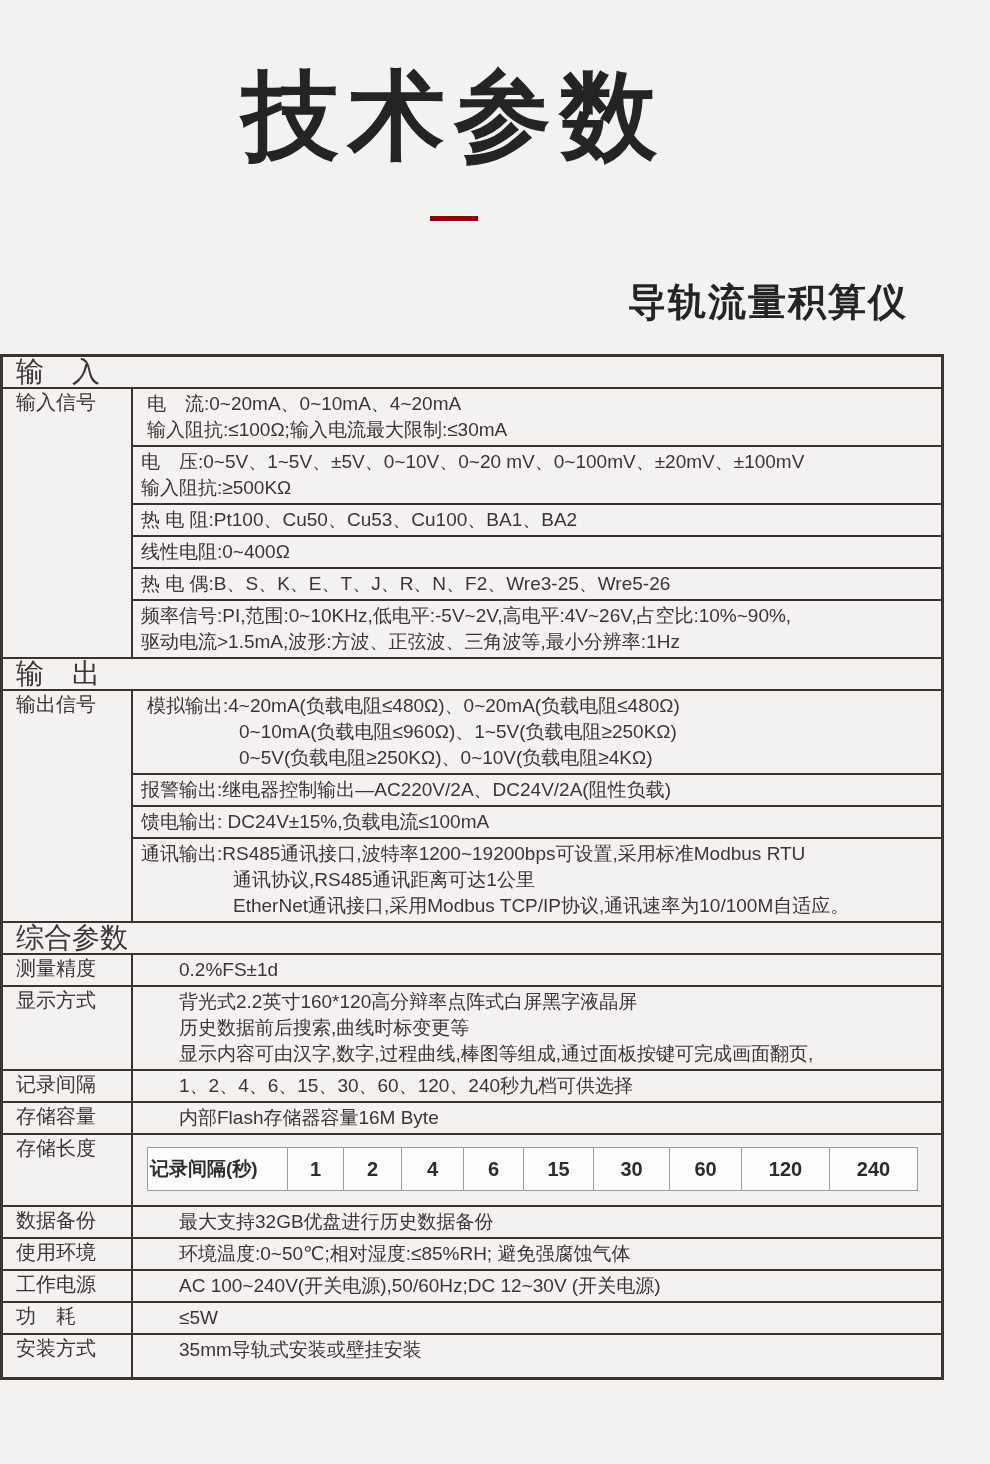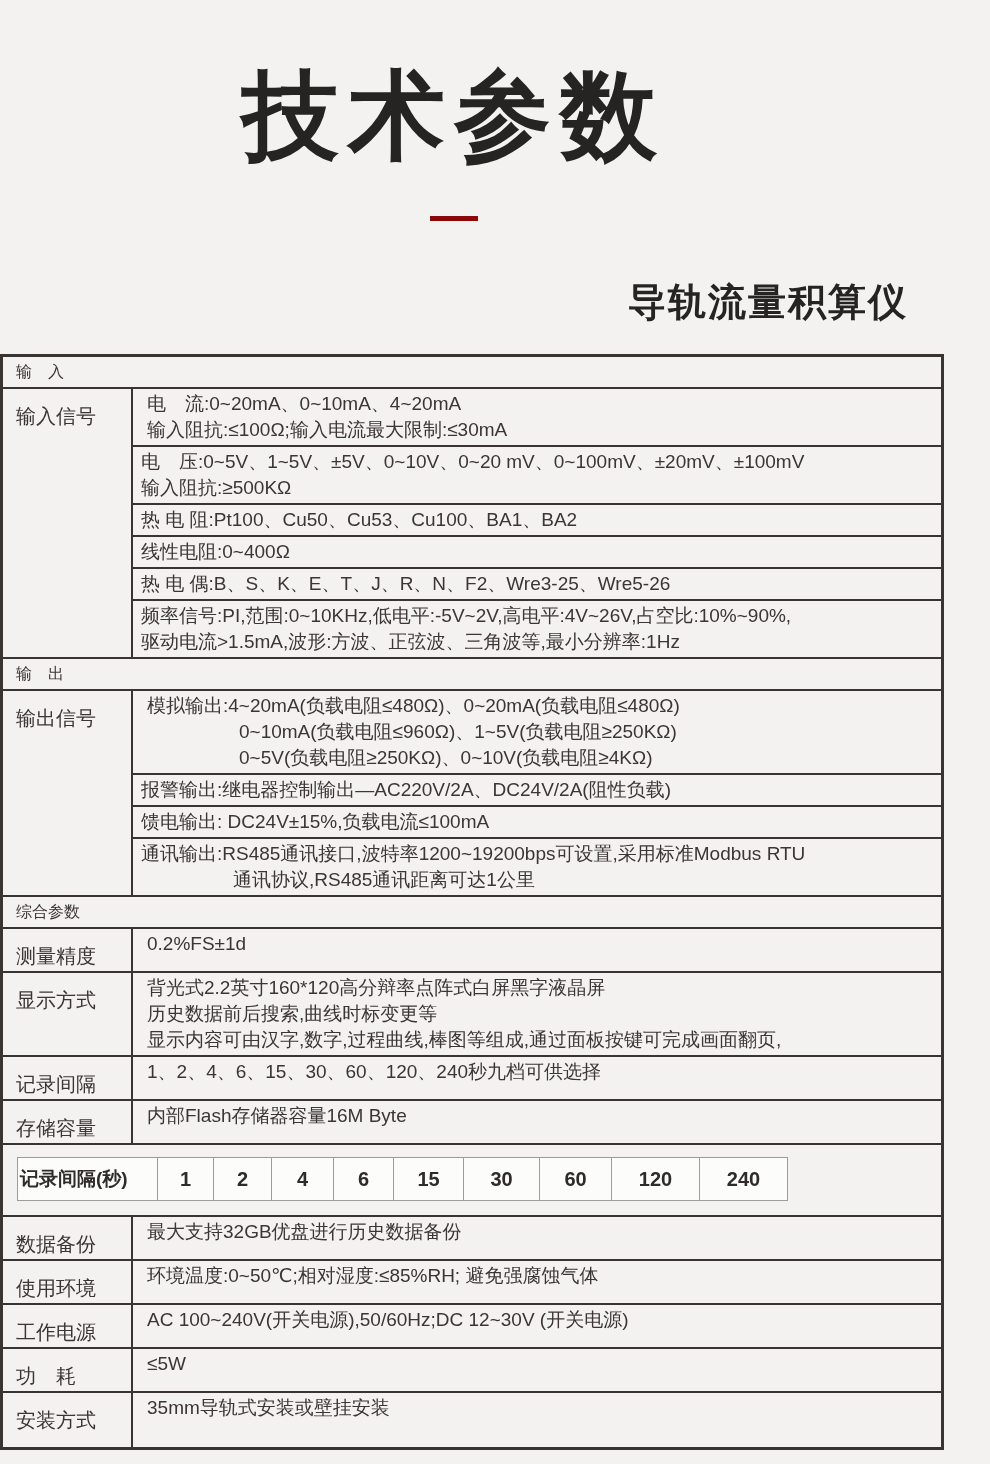--- a/index.html
+++ b/index.html
@@ -40,33 +40,33 @@
     margin: 26px auto 0;
     border: 3px solid #3a3430;
     font-size: 19px;
     font-weight: 500;
     line-height: 26px;
     color: #3b3533;
     background: #f3f2f0;
   }
   .spec-table > div + div { border-top: 2px solid #3a3430; }
 
-  .sec-row { padding: 2px 0 2px 13px; font-size: 16px; }
+  .sec-row { padding: 2px 0 2px 13px; font-size: 28px; }
 
   .pair-row { display: flex; align-items: stretch; }
   .label-cell {
     flex: none; width: 130px;
     border-right: 2px solid #3a3430;
-    padding: 14px 0 2px 13px;
+    padding: 0 0 2px 13px;
     font-size: 20px;
   }
   .content-col { flex: 1; min-width: 0; display: flex; flex-direction: column; }
   .content-col > .sub-row + .sub-row { border-top: 2px solid #3a3430; padding-left: 8px; }
   .sub-row { padding: 2px 0 2px 14px; flex: none; }
-  .sub-row.grow { flex: 1; }
+  .sub-row.grow { flex: 1; margin-left: 32px; }
   .line { white-space: nowrap; }
   .line.indent { padding-left: 92px; }
   .row-tall .label-cell, .row-tall .sub-row { padding-bottom: 14px; }
 
   .storage-wrap { padding: 12px 0 14px 14px; }
   table.storage-table {
     border-collapse: collapse;
     table-layout: fixed;
     width: 770px;
     background: #fcfcfb;
@@ -137,20 +137,21 @@
         </div>
         <div class="sub-row">
           <div class="line">报警输出:继电器控制输出—AC220V/2A、DC24V/2A(阻性负载)</div>
         </div>
         <div class="sub-row">
           <div class="line">馈电输出: DC24V±15%,负载电流≤100mA</div>
         </div>
         <div class="sub-row">
           <div class="line">通讯输出:RS485通讯接口,波特率1200~19200bps可设置,采用标准Modbus RTU</div>
           <div class="line indent">通讯协议,RS485通讯距离可达1公里</div>
+          <div class="line indent">EtherNet通讯接口,采用Modbus TCP/IP协议,通讯速率为10/100M自适应。</div>
         </div>
       </div>
     </div>
 
     <div class="sec-row">综合参数</div>
 
     <div class="pair-row">
       <div class="label-cell">测量精度</div>
       <div class="content-col">
         <div class="sub-row grow">
@@ -183,20 +184,21 @@
     <div class="pair-row">
       <div class="label-cell">存储容量</div>
       <div class="content-col">
         <div class="sub-row grow">
           <div class="line">内部Flash存储器容量16M Byte</div>
         </div>
       </div>
     </div>
 
     <div class="pair-row">
+      <div class="label-cell">存储长度</div>
       <div class="content-col">
         <div class="storage-wrap">
           <table class="storage-table">
             <colgroup>
               <col style="width:140px">
                 <col style="width:56px">
                 <col style="width:58px">
                 <col style="width:62px">
                 <col style="width:60px">
               <col style="width:70px">

